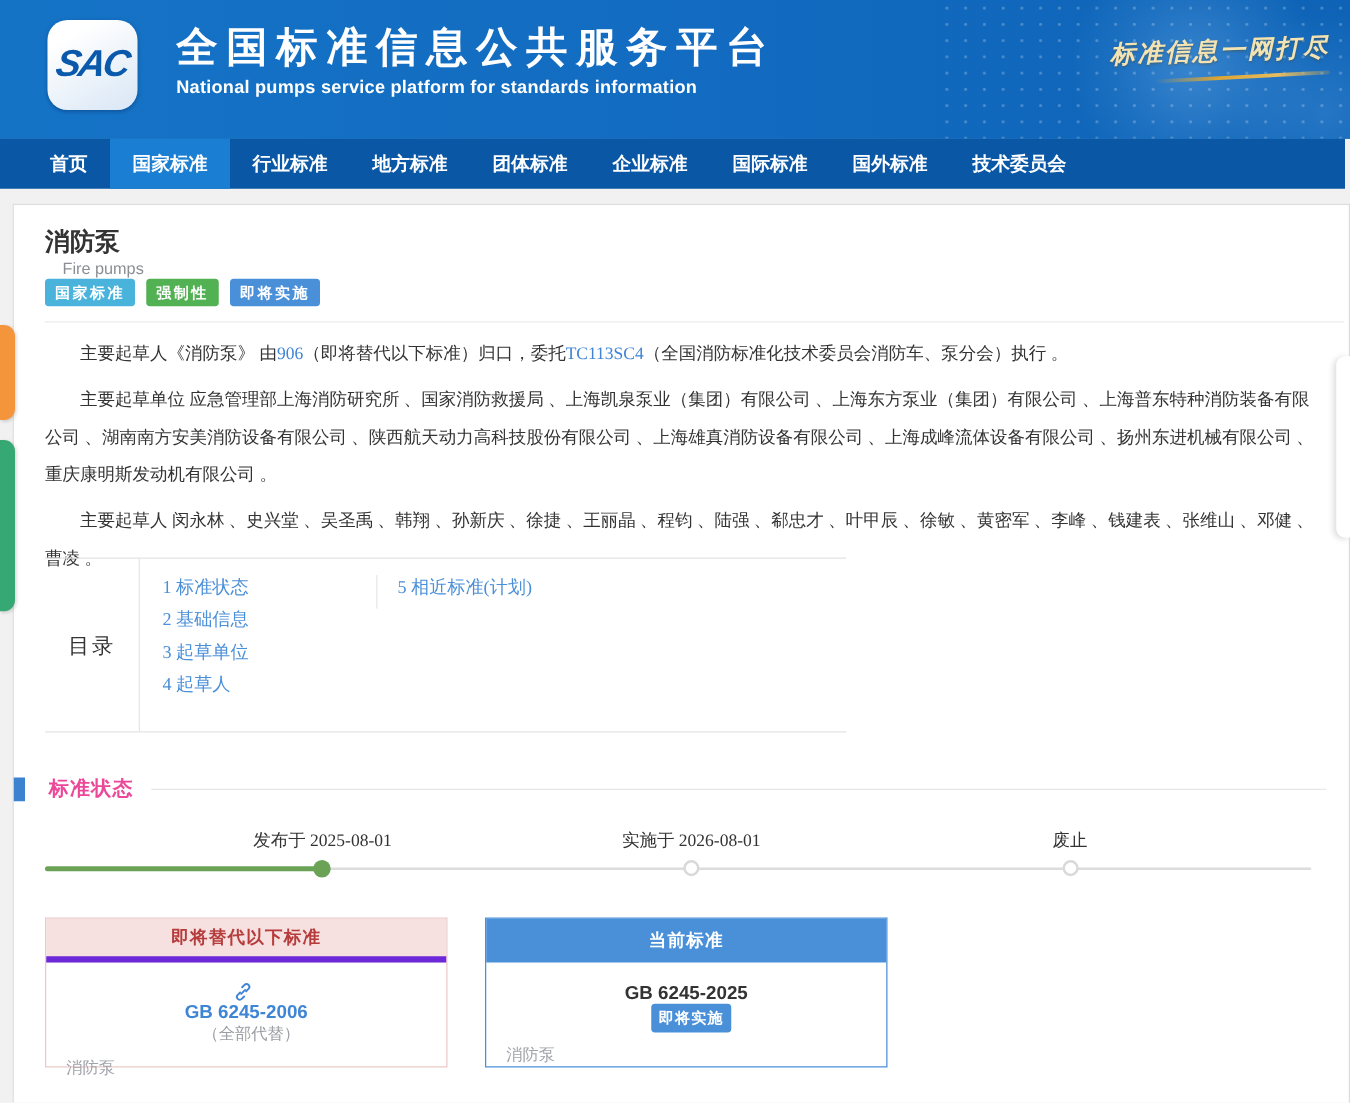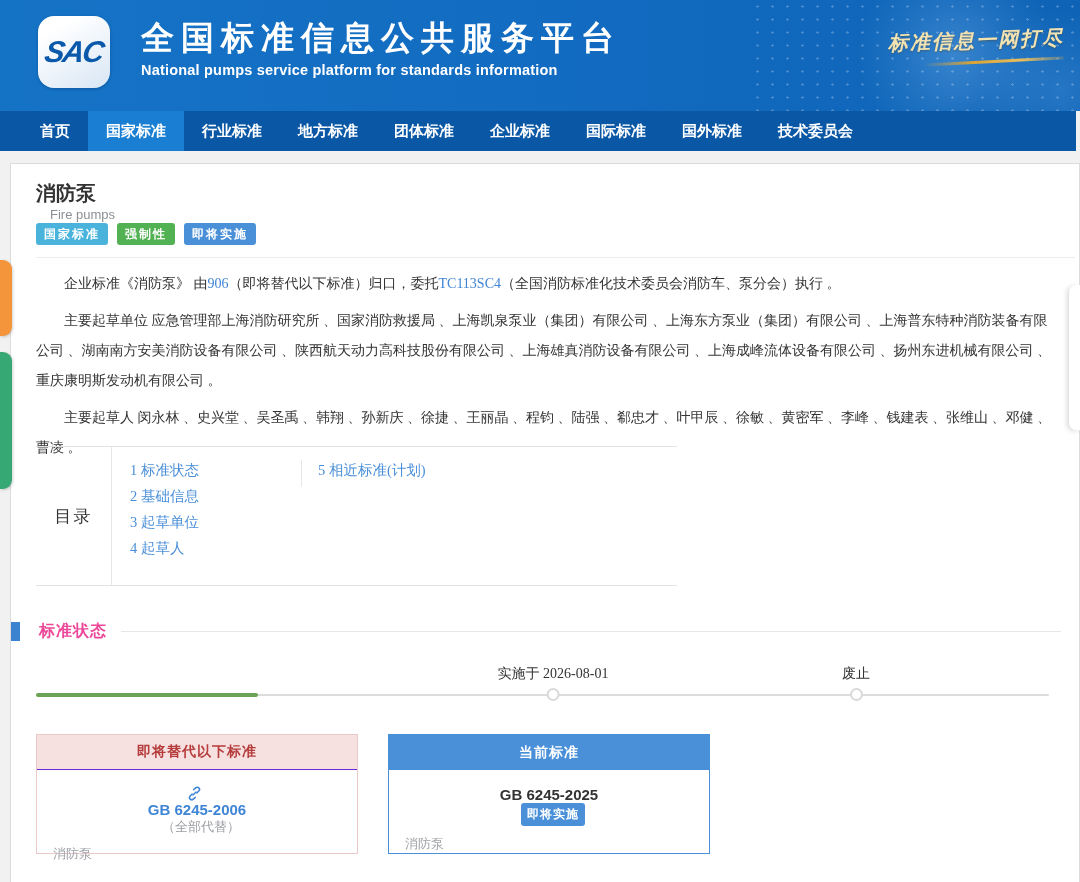--- a/index.html
+++ b/index.html
@@ -81,21 +81,21 @@
   .tl-dot.done { background:#6aa355; }
   .tl-dot.pending { width:13px; height:13px; background:#ffffff; border:2px solid #d9d9d9; }
 
   
   .cards-row { position:absolute; left:25px; top:570px; display:flex; gap:30px; }
   .std-card { width:322px; height:120px; background:#fff; }
   .std-card .card-header { height:35px; display:flex; align-items:center; justify-content:center;
     font-size:14px; font-weight:bold; letter-spacing:1px; }
   .std-card .card-body { padding:16px 16px 0; }
   .card-replaced { border:1px solid #ecc9c9; }
-  .card-replaced .card-header { background:#f6e0e0; color:#b63c3c; border-bottom:1px solid #6d28d9; }
+  .card-replaced .card-header { background:#f6e0e0; color:#b63c3c; border-bottom:5px solid #6d28d9; }
   .card-current { border:1px solid #4a90d9; }
   .card-current .card-header { background:#4a90d9; color:#ffffff; }
   .code-row { display:flex; align-items:center;flex-direction:column; }
   .link-icon { display:inline-flex; margin-right:5px; }
   .std-code-link { color:#3f85d6; font-size:15px; font-weight:bold; text-decoration:none; cursor:pointer; }
   .std-code { color:#333; font-size:15px; font-weight:bold; }
   .std-note { font-family:"Liberation Serif", serif; color:#9a9da1; font-size:13px; margin-left:8px; }
   .mini-badge { color:#fff; font-size:12px; font-weight:bold; padding:3px 6px; border-radius:3px; margin-left:8px; letter-spacing:1px; }
   .std-name { color:#a0a3a8; font-size:13px; margin-top:9px; }
 
@@ -145,21 +145,21 @@
 
     <div class="badges">
       <span class="badge" style="background: rgb(73, 179, 220);">国家标准</span>
       <span class="badge" style="background: rgb(82, 177, 83);">强制性</span>
       <span class="badge" style="background: rgb(74, 144, 217);">即将实施</span>
     </div>
 
     <div class="top-divider"></div>
 
     <div class="paras">
-      <p class="para"><span>企业标准《消防泵》 由</span><a class="inline-link">906</a><span>（即将替代以下标准）归口，委托</span><a class="inline-link">TC113SC4</a><span>（全国消防标准化技术委员会消防车、泵分会）执行 。</span></p>
+      <p class="para"><span>主要起草人《消防泵》 由</span><a class="inline-link">906</a><span>（即将替代以下标准）归口，委托</span><a class="inline-link">TC113SC4</a><span>（全国消防标准化技术委员会消防车、泵分会）执行 。</span></p>
       <p class="para">主要起草单位 应急管理部上海消防研究所 、国家消防救援局 、上海凯泉泵业（集团）有限公司 、上海东方泵业（集团）有限公司 、上海普东特种消防装备有限公司 、湖南南方安美消防设备有限公司 、陕西航天动力高科技股份有限公司 、上海雄真消防设备有限公司 、上海成峰流体设备有限公司 、扬州东进机械有限公司 、重庆康明斯发动机有限公司 。</p>
       <p class="para">主要起草人 闵永林 、史兴堂 、吴圣禹 、韩翔 、孙新庆 、徐捷 、王丽晶 、程钧 、陆强 、郗忠才 、叶甲辰 、徐敏 、黄密军 、李峰 、钱建表 、张维山 、邓健 、曹凌 。</p>
     </div>
 
     <div class="toc">
       <div class="toc-label-cell">
         <span class="toc-label">目录</span>
       </div>
       <div class="toc-links">
         <div class="toc-col">
@@ -177,20 +177,24 @@
 
     <div class="section-header">
       <span class="section-marker"></span>
       <span class="section-title">标准状态</span>
       <span class="section-rule"></span>
     </div>
 
     <div class="timeline">
       <div class="tl-track"></div>
       <div class="tl-green" style="background: rgb(106, 163, 85);"></div>
+      <div class="tl-stop tl-stop-1">
+        <div class="tl-label">发布于 2025-08-01</div>
+        <div class="tl-dot done" style="background: rgb(106, 163, 85);"></div>
+      </div>
       <div class="tl-stop tl-stop-2">
         <div class="tl-label">实施于 2026-08-01</div>
         <div class="tl-dot pending"></div>
       </div>
       <div class="tl-stop tl-stop-3">
         <div class="tl-label">废止</div>
         <div class="tl-dot pending"></div>
       </div>
     </div>
 

